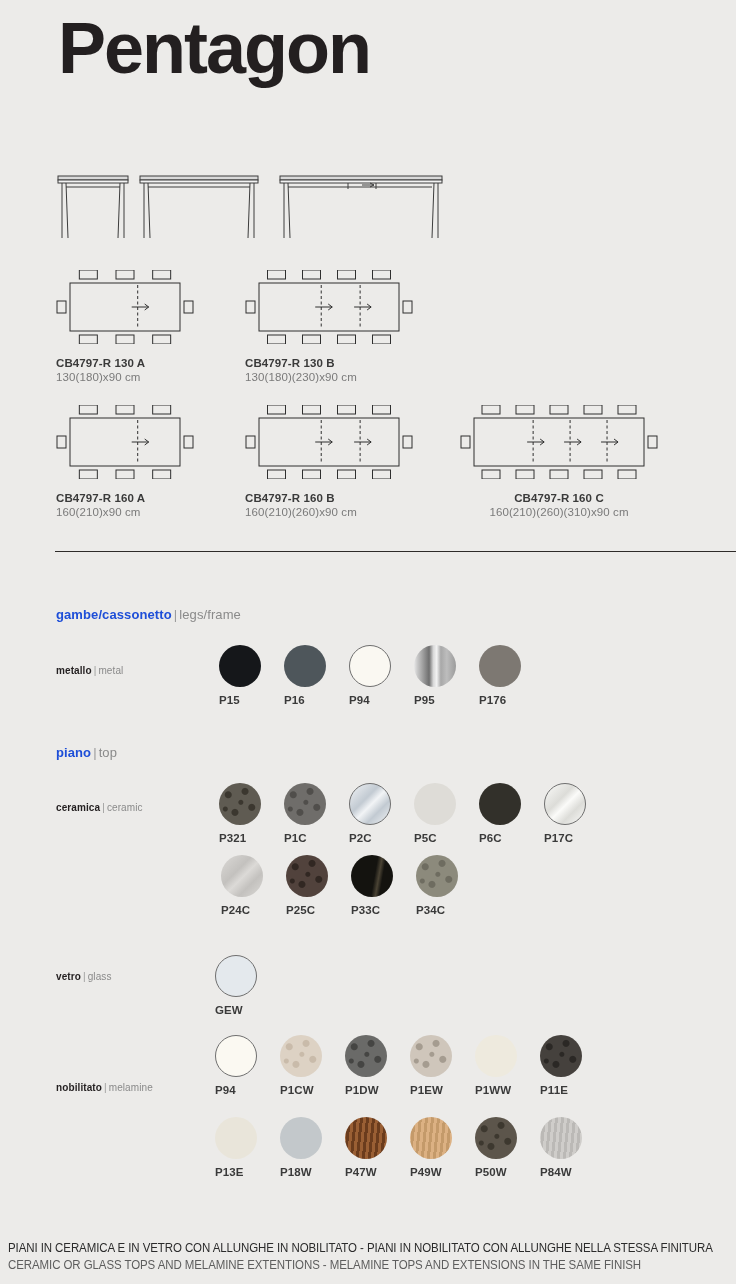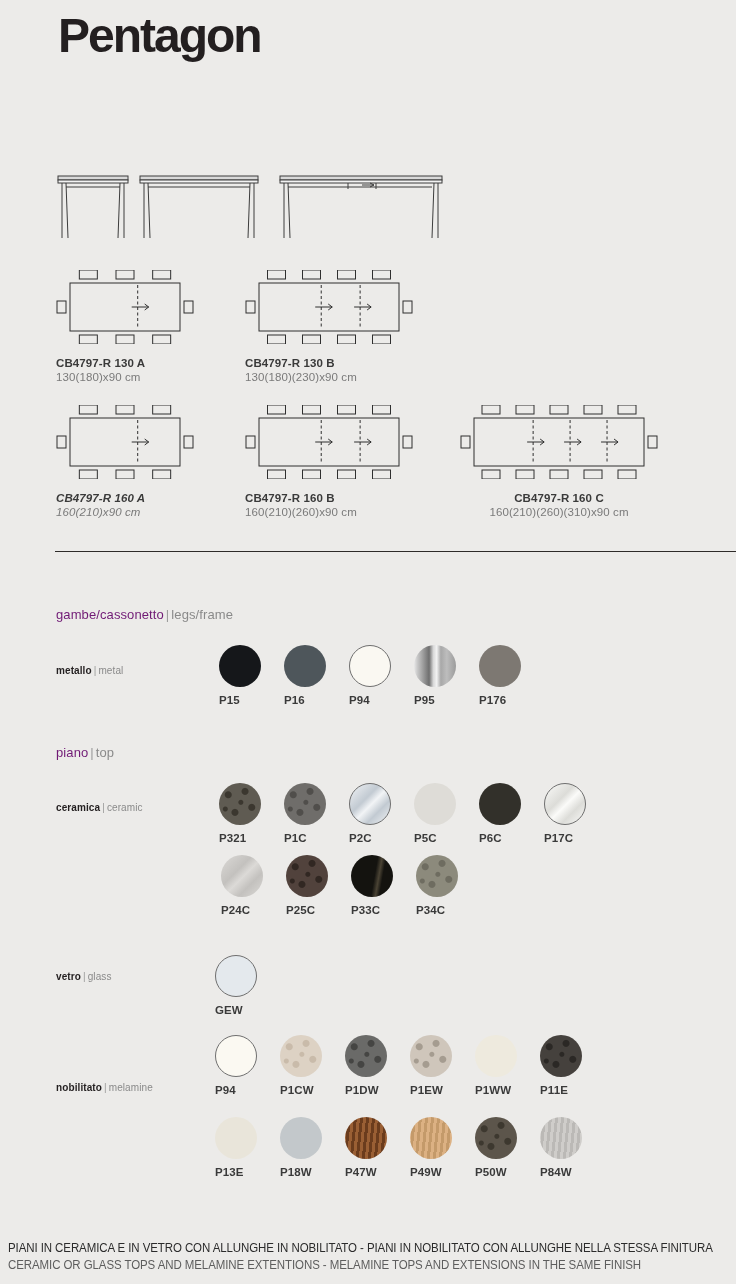--- a/index.html
+++ b/index.html
@@ -10,21 +10,21 @@
     font-family:"Liberation Sans","DejaVu Sans",sans-serif;
     color:#2b2b2b;
     position:relative;
     overflow:hidden;
   }
   .page{position:absolute;inset:0;}
 
   
   .title{
     position:absolute;left:58px;top:12px;
-    font-size:48px;font-weight:700;letter-spacing:-2px;
+    font-size:72px;font-weight:700;letter-spacing:-2px;
     color:#231f20;line-height:1;
   }
 
   
   .elevations{position:absolute;left:56px;top:172px;width:380px;height:68px;}
   .elev{position:absolute;bottom:0;}
   .elev svg{display:block;}
 
   
   .plan{position:absolute;}
@@ -41,21 +41,21 @@
   
   .divider{
     position:absolute;left:55px;top:551px;width:681px;height:0;
     border-top:1.4px solid #2e2b29;
   }
 
   
   .sec-head{
     position:absolute;font-size:13px;letter-spacing:.1px;white-space:nowrap;
   }
-  .sec-head b{font-weight:400;color:#701a75;}
+  .sec-head b{font-weight:700;color:#1d4ed8;}
   .sec-head .sep{color:#9b9b9b;font-weight:400;padding:0 2px;}
   .sec-head .en{color:#8a8a8a;font-weight:400;}
 
   .row-label{
     position:absolute;font-size:10px;letter-spacing:.1px;white-space:nowrap;
   }
   .row-label b{font-weight:700;color:#231f20;}
   .row-label .sep{color:#9b9b9b;font-weight:400;padding:0 2px;}
   .row-label .en{color:#8a8a8a;font-weight:400;}
 
@@ -162,21 +162,21 @@
               <rect x="158" y="31" width="9" height="12"></rect>
               <line x1="115.11111111111111" y1="15" x2="115.11111111111111" y2="59" stroke-dasharray="3 2.5"></line>
               <path d="M109.11111111111111 37 L126.11111111111111 37 M122.11111111111111 34 L126.11111111111111 37 L122.11111111111111 40"></path>
               <line x1="76.22222222222223" y1="15" x2="76.22222222222223" y2="59" stroke-dasharray="3 2.5"></line>
               <path d="M70.22222222222223 37 L87.22222222222223 37 M83.22222222222223 34 L87.22222222222223 37 L83.22222222222223 40"></path>
             </g>
           </svg></div>
         <div class="code">CB4797-R 130 B</div>
         <div class="dims">130(180)(230)x90 cm</div>
       </div>
-      <div class="plan" style="left: 56px; top: 405px; font-style: italic;">
+      <div class="plan" style="left: 56px; top: 405px;">
         <div class="art"><svg width="138" height="74" viewBox="0 0 138 74">
             <g fill="none" stroke="#2f2f2f" stroke-width="1">
               <rect x="14" y="13" width="110" height="48"></rect>
               <rect x="23.33333333333333" y="0" width="18" height="9"></rect>
               <rect x="23.33333333333333" y="65" width="18" height="9"></rect>
               <rect x="60" y="0" width="18" height="9"></rect>
               <rect x="60" y="65" width="18" height="9"></rect>
               <rect x="96.66666666666666" y="0" width="18" height="9"></rect>
               <rect x="96.66666666666666" y="65" width="18" height="9"></rect>
               <rect x="1" y="31" width="9" height="12"></rect>

